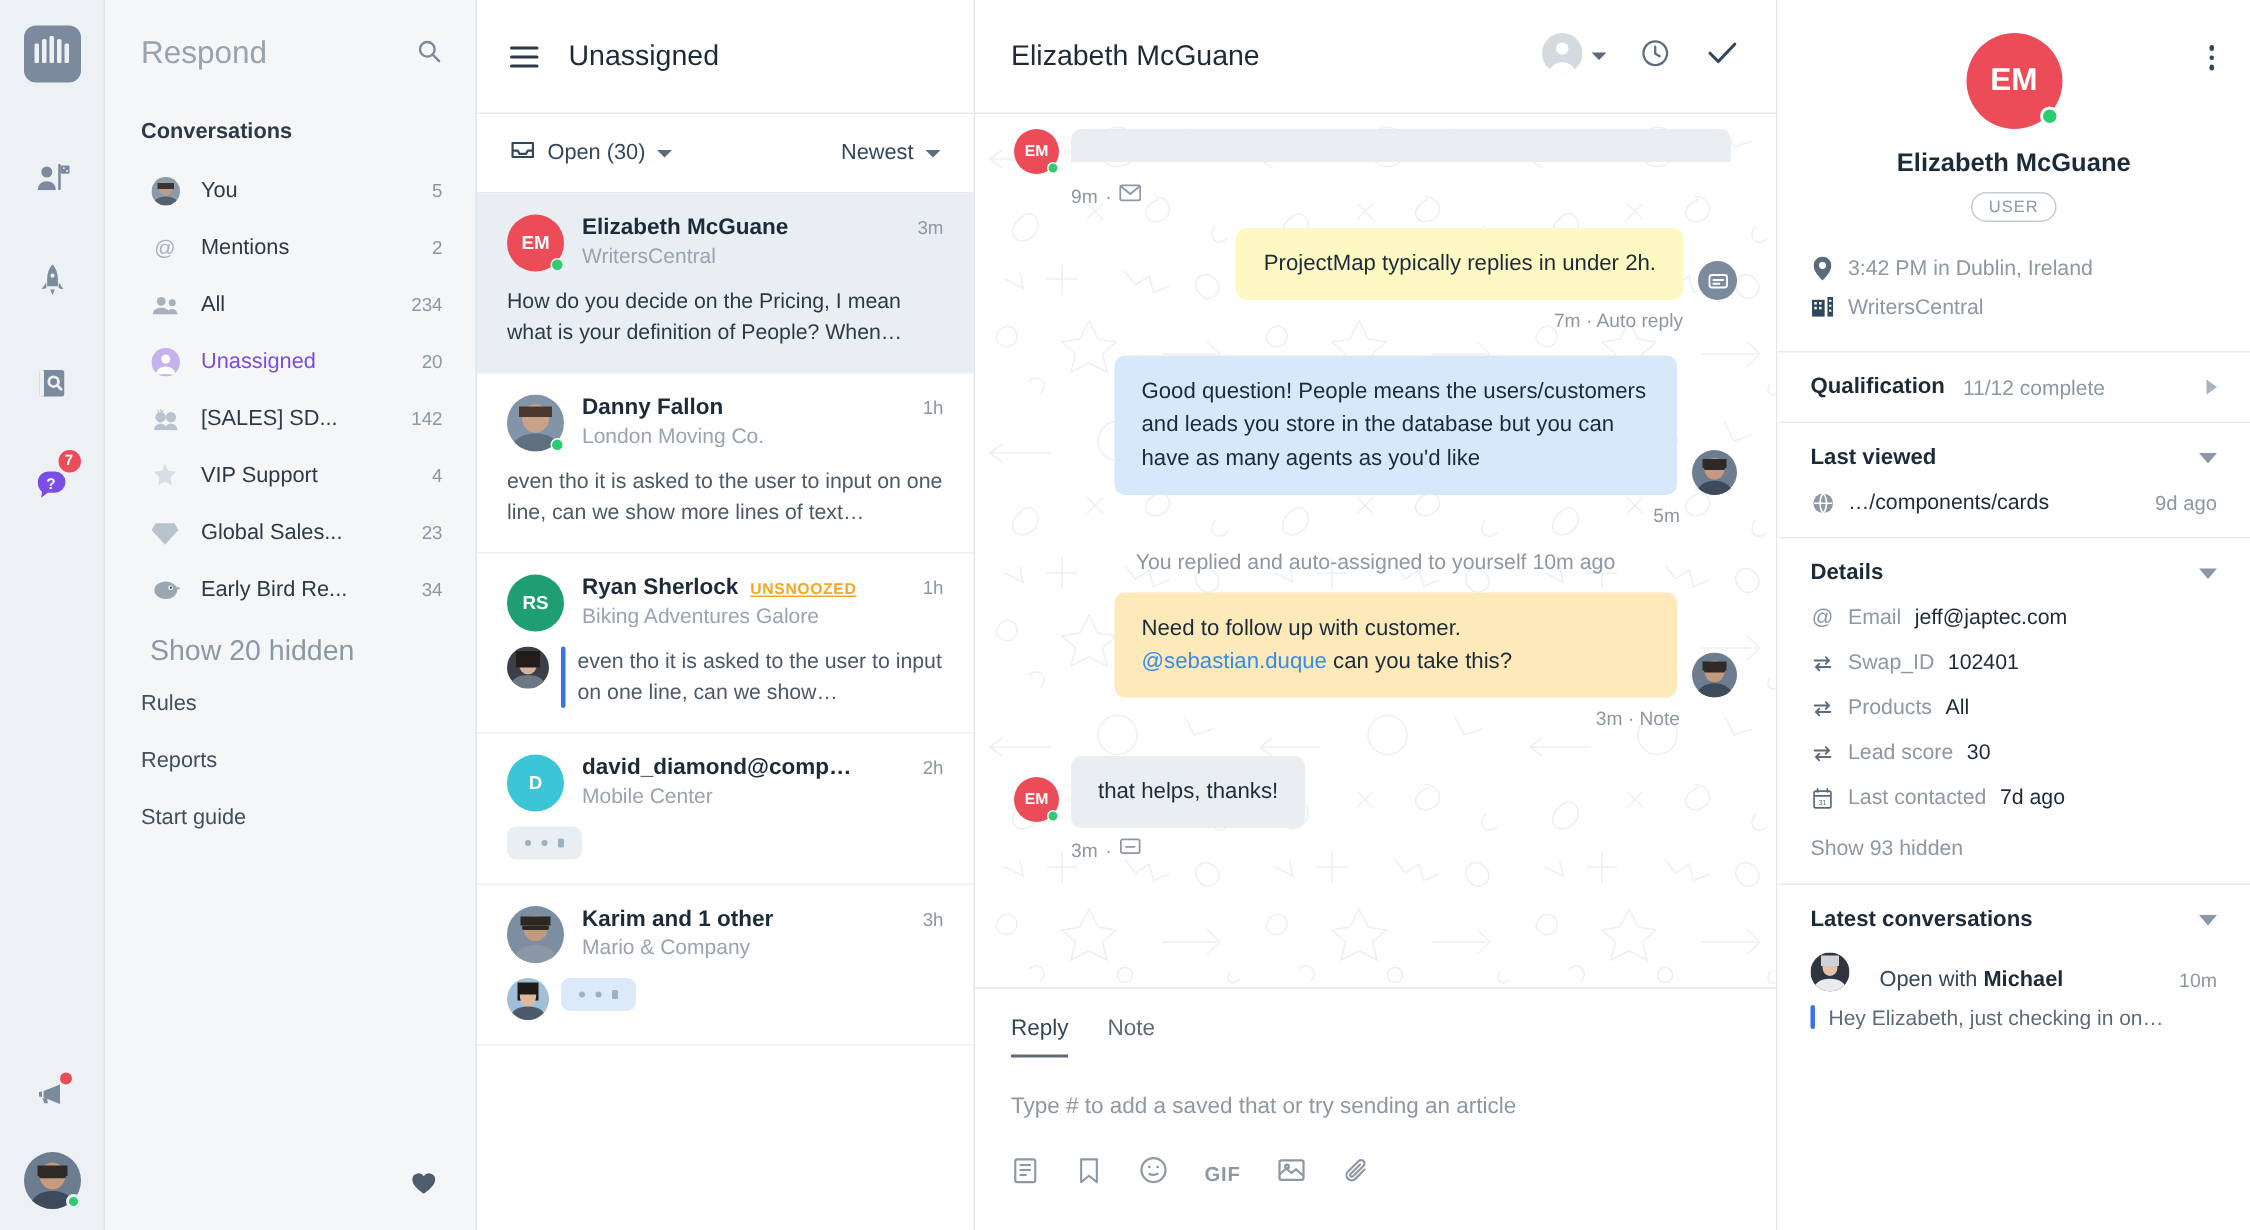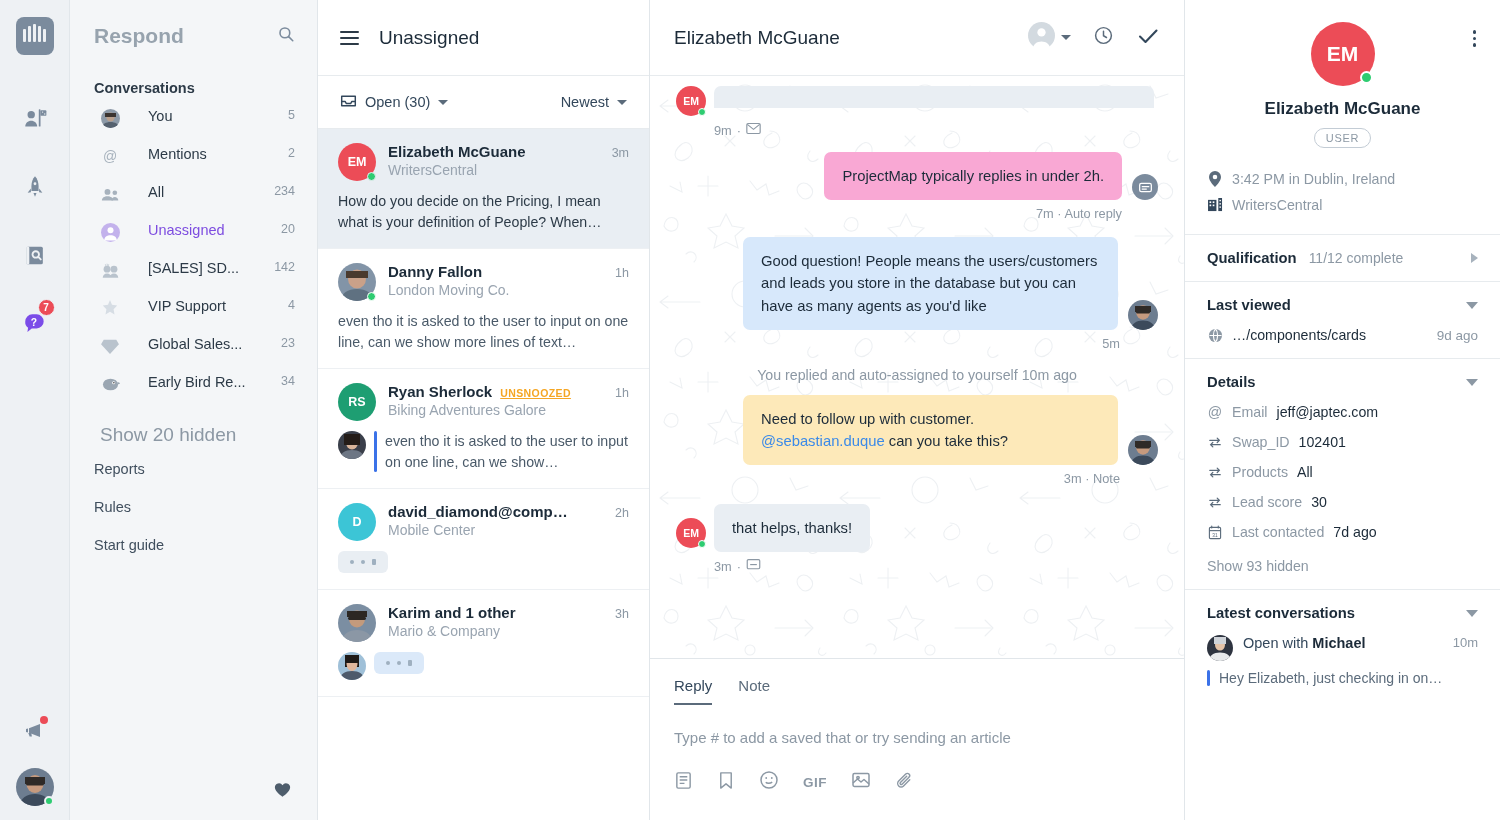--- a/index.html
+++ b/index.html
@@ -63,28 +63,28 @@
   .nav {
     width: 248px; flex: 0 0 248px;
     background: #f4f6f8;
     border-right: 1px solid #e1e6ea;
     position: relative;
   }
   .nav-head {
     height: 72px; display: flex; align-items: center;
     justify-content: space-between; padding: 0 22px 0 24px;
   }
-  .nav-title { font-size: 21px; color: #97a3ae; font-weight: bold; }
+  .nav-title { font-size: 21px; color: #97a3ae; font-weight: normal; }
   .nav-search { color: #7b8b9d; cursor: pointer; }
   .nav-section {
     font-size: 14.5px; color: #2c3a47; font-weight: bold;
     padding: 8px 24px 12px 24px;
   }
   .nav-item {
-    display: flex; align-items: flex-start; gap: 28px;
+    display: flex; align-items: center; gap: 14px;
     padding: 0 22px 0 30px; height: 38px; cursor: pointer;
     font-size: 14.5px; color: #2c3a47;
   }
   .nav-item.active { color: #7d4ce0; }
   .nav-item .ic {
     width: 20px; height: 20px; flex: 0 0 20px;
     display: flex; align-items: center; justify-content: center;
     font-size: 14px; color: #a7b2bd;
   }
   .nav-item .lbl {
@@ -176,21 +176,21 @@
     flex: 1; position: relative; overflow: hidden;
     background: #ffffff;
   }
   .doodle { position: absolute; inset: 0; opacity: .55; pointer-events: none; }
   .msgs { position: relative; padding: 10px 26px 8px 26px; height: 100%; }
   .bubble {
     max-width: 375px; padding: 13px 18px; border-radius: 7px;
     font-size: 14.8px; line-height: 1.5; color: #1c2b39;
   }
   .b-gray { background: #e9eef3; }
-  .b-auto { background: #f9a8d4; }
+  .b-auto { background: #fef9c3; }
   .b-blue { background: #d7e8fb; }
   .b-note { background: #fde9b9; }
   .b-clip { background: #e9eef3; height: 22px; width: 440px; border-radius: 7px 7px 0 0; }
   .stamp { font-size: 12.8px; color: #8c98a4; display: flex; align-items: center; gap: 5px; }
   .stamp.right { justify-content: flex-end; }
   .row-in { display: flex; align-items: flex-start; gap: 8px; }
   .row-out { display: flex; align-items: flex-end; gap: 10px; justify-content: flex-end; }
   .bubble-av { width: 30px; height: 30px; border-radius: 50%; flex: 0 0 30px; position: relative; }
   .bubble-av.em { background: #ec4c57; color: #fff; font-size: 10.5px; font-weight: bold;
                   display: flex; align-items: center; justify-content: center; }
@@ -238,21 +238,21 @@
   .tri-r { width: 0; height: 0; border-top: 5px solid transparent;
            border-bottom: 5px solid transparent; border-left: 7px solid #a7b2bd; cursor: pointer; }
   .tri-d { width: 0; height: 0; border-left: 6px solid transparent;
            border-right: 6px solid transparent; border-top: 7px solid #8c98a4; cursor: pointer; }
   .sec-row { display: flex; align-items: center; gap: 9px; margin-top: 14px; font-size: 14.2px; }
   .sec-row .k { color: #8c98a4; }
   .sec-row .v { color: #1c2b39; }
   .sec-row .t { margin-left: auto; color: #8c98a4; font-size: 13.5px; }
   .sec-more { font-size: 14.2px; color: #8c98a4; margin-top: 18px; cursor: pointer; }
   .lc-item { margin-top: 14px; }
-  .lc-top { display: flex; align-items: flex-start; gap: 10px; }
+  .lc-top { display: flex; align-items: flex-end; gap: 20px; }
   .lc-av { width: 26px; height: 26px; border-radius: 50%; flex: 0 0 26px; }
   .lc-label { font-size: 14.5px; color: #33475b; }
   .lc-label b { color: #1c2b39; }
   .lc-time { margin-left: auto; font-size: 13px; color: #8c98a4; }
   .lc-quote { display: flex; gap: 9px; margin-top: 9px; }
   .lc-quote .bar { width: 3px; background: #3b72e8; border-radius: 2px; flex: 0 0 3px; }
   .lc-quote .tx { font-size: 14px; color: #5b6b7b; overflow: hidden;
                   white-space: nowrap; text-overflow: ellipsis; }
   .icon-sm { width: 16px; height: 16px; flex: 0 0 16px; color: #8c98a4; display: flex;
              align-items: center; justify-content: center; }
@@ -442,22 +442,22 @@
           <circle cx="13.4" cy="7.2" r="1.6" fill="#fff"></circle>
           <circle cx="13.6" cy="7.2" r=".8" fill="#333"></circle>
           <path d="M17.6 9l3-1.4-3-1.2z"></path>
         </svg>
       </span>
       <span class="lbl">Early Bird Re...</span>
       <span class="cnt">34</span>
     </div>
 
     <div class="nav-sub">Show 20 hidden</div>
+    <div class="nav-link">Rules</div>
     <div class="nav-link">Reports</div>
-    <div class="nav-link">Rules</div>
     <div class="nav-link">Start guide</div>
 
     <div class="nav-heart">
       <svg width="17" height="16" viewBox="0 0 20 18" fill="currentColor">
         <path d="M10 17S1 11.4 1 5.9A4.9 4.9 0 0 1 10 3.3 4.9 4.9 0 0 1 19 5.9C19 11.4 10 17 10 17z"></path>
       </svg>
     </div>
   </div>
 
   <div class="list">

